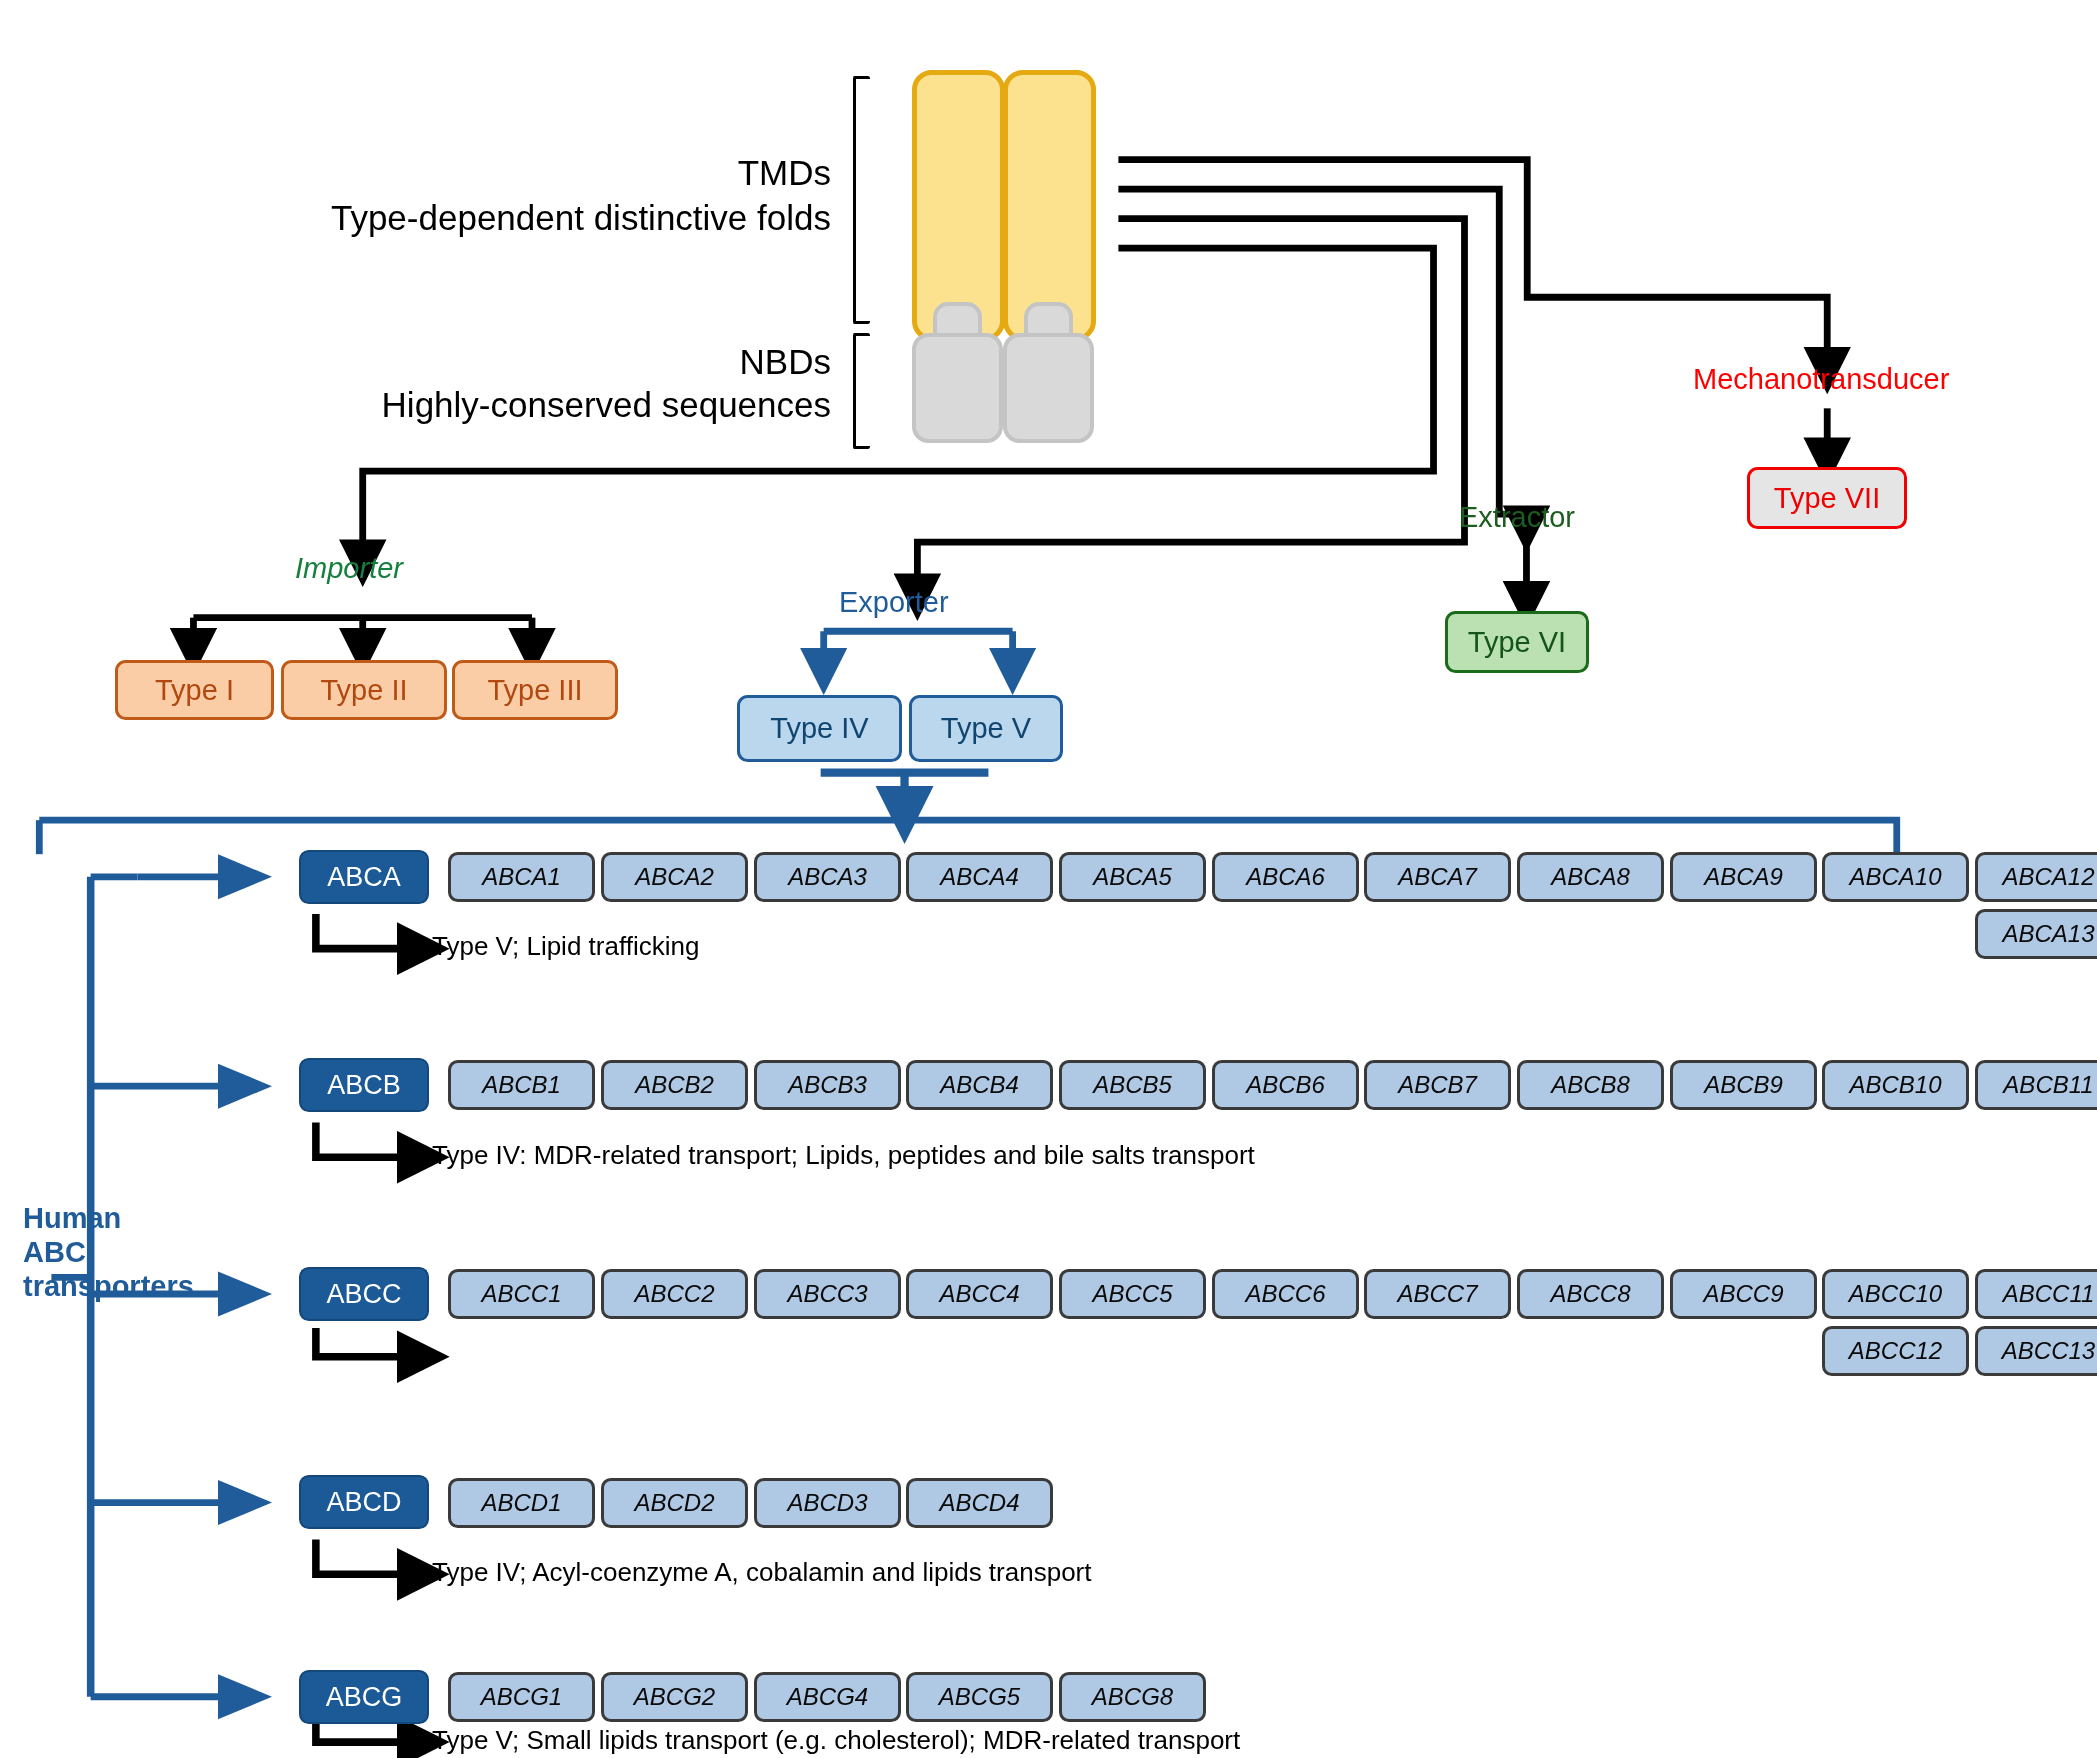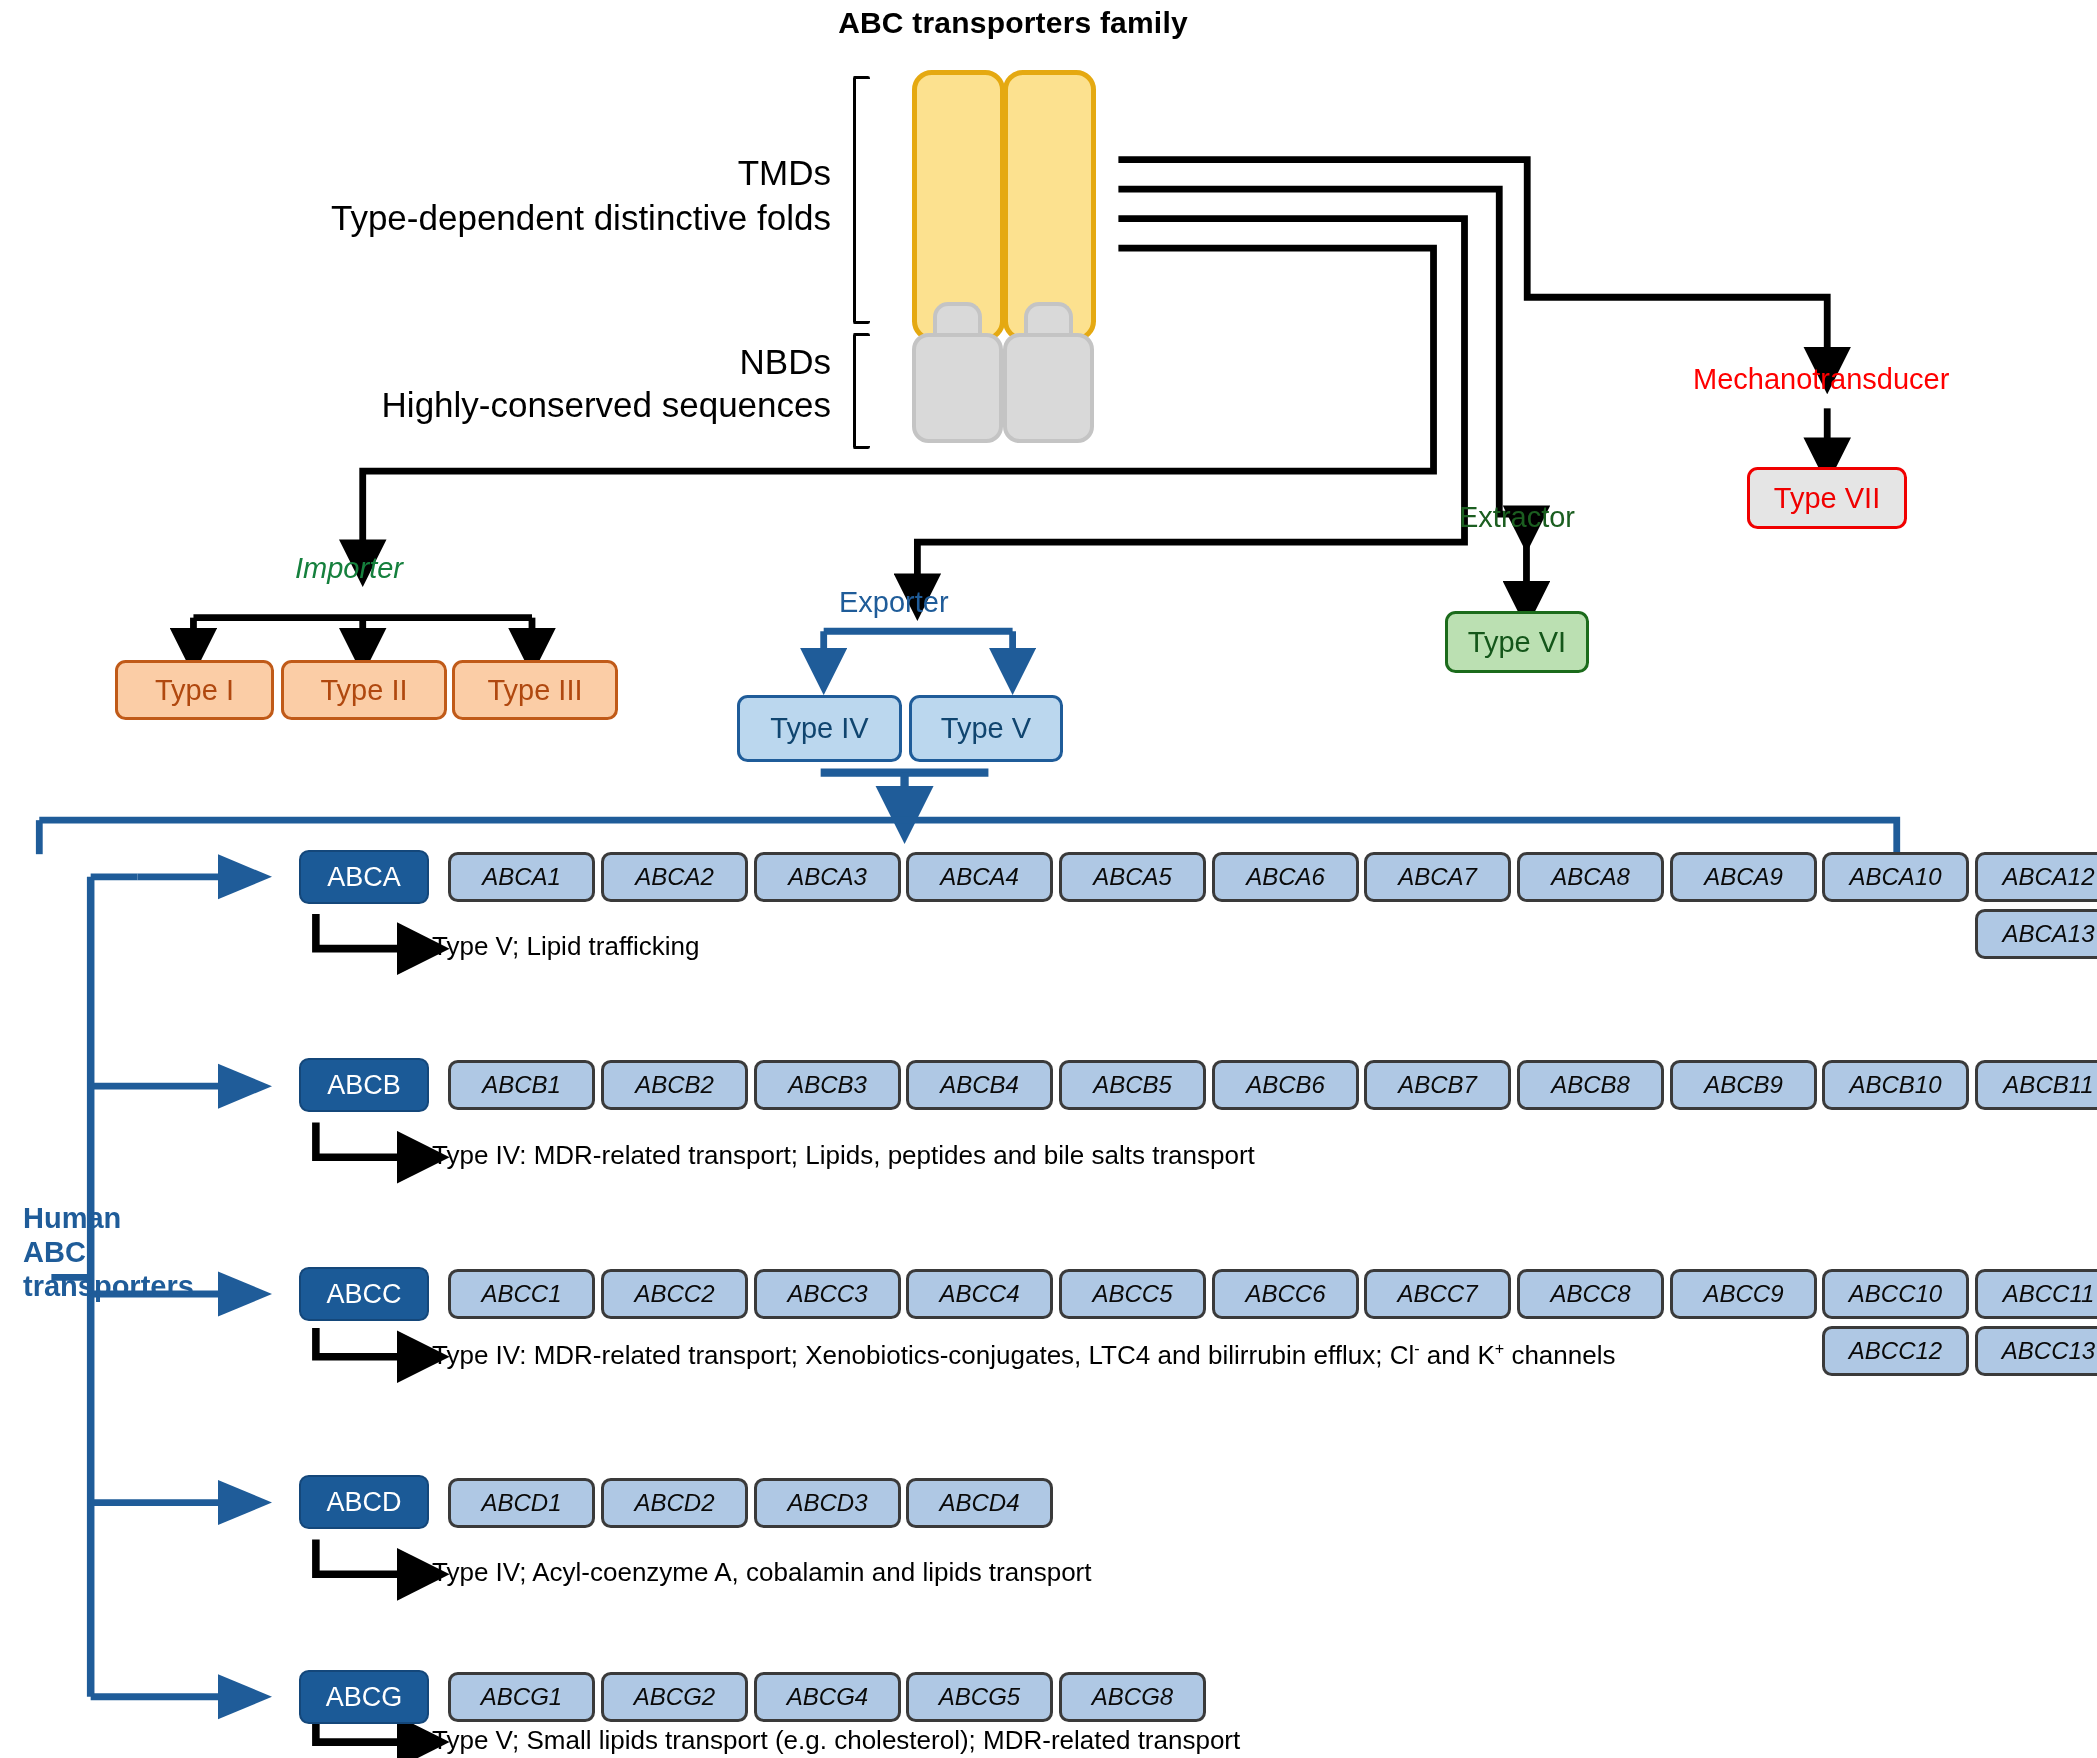--- a/index.html
+++ b/index.html
@@ -89,21 +89,20 @@
   .desc{
     position:absolute;font-size:26px;color:#000;white-space:nowrap;
   }
   .desc sup{font-size:.62em;vertical-align:super;}
 </style>
 </head>
 <body>
 
 <div id="stage">
 
-  <div class="abs" id="title">ABC transporters family</div>
 
   <div class="abs schem-label" id="lbl-tmds">TMDs</div>
   <div class="abs schem-label" id="lbl-folds">Type-dependent distinctive folds</div>
   <div class="abs schem-label" id="lbl-nbds">NBDs</div>
   <div class="abs schem-label" id="lbl-cons">Highly-conserved sequences</div>
 
   <div class="bracket" style="left:853px;top:76px;width:13.6px;height:242px;"></div>
   <div class="bracket" style="left:853px;top:333px;width:13.6px;height:110px;"></div>
 
   <div class="tmd" style="left:912px;top:70px;width:83px;height:261px;"></div>
@@ -215,21 +214,20 @@
     <div>transporters</div>
   </div>
 
   <div class="fam-box" style="left:299px;top:850px;width:130px;height:54px;">ABCA</div>
   <div class="desc" style="left:432px;top:931px;">Type V; Lipid trafficking</div>
 
   <div class="fam-box" style="left:299px;top:1058px;width:130px;height:54px;">ABCB</div>
   <div class="desc" style="left:432px;top:1140px;">Type IV: MDR-related transport; Lipids, peptides and bile salts transport</div>
 
   <div class="fam-box" style="left:299px;top:1267px;width:130px;height:54px;">ABCC</div>
-  <div class="desc" style="left:432px;top:1339px;"><span>Type IV: MDR-related transport; Xenobiotics-conjugates, LTC4 and bilirrubin efflux; Cl</span><sup>-</sup><span> and K</span><sup>+</sup><span> channels</span></div>
 
   <div class="fam-box" style="left:299px;top:1475px;width:130px;height:54px;">ABCD</div>
   <div class="desc" style="left:432px;top:1557px;">Type IV; Acyl-coenzyme A, cobalamin and lipids transport</div>
 
   <div class="fam-box" style="left:299px;top:1670px;width:130px;height:54px;">ABCG</div>
   <div class="desc" style="left:432px;top:1725px;">Type V; Small lipids transport (e.g. cholesterol); MDR-related transport</div>
 
   <div id="gene-layer" class="abs" style="left:0;top:0;width:2097px;height:1759px;">
       <div class="gene-box" style="left: 448px; top: 852px; width: 147px; height: 50px;">ABCA1</div>
       <div class="gene-box" style="left: 601px; top: 852px; width: 147px; height: 50px;">ABCA2</div>

